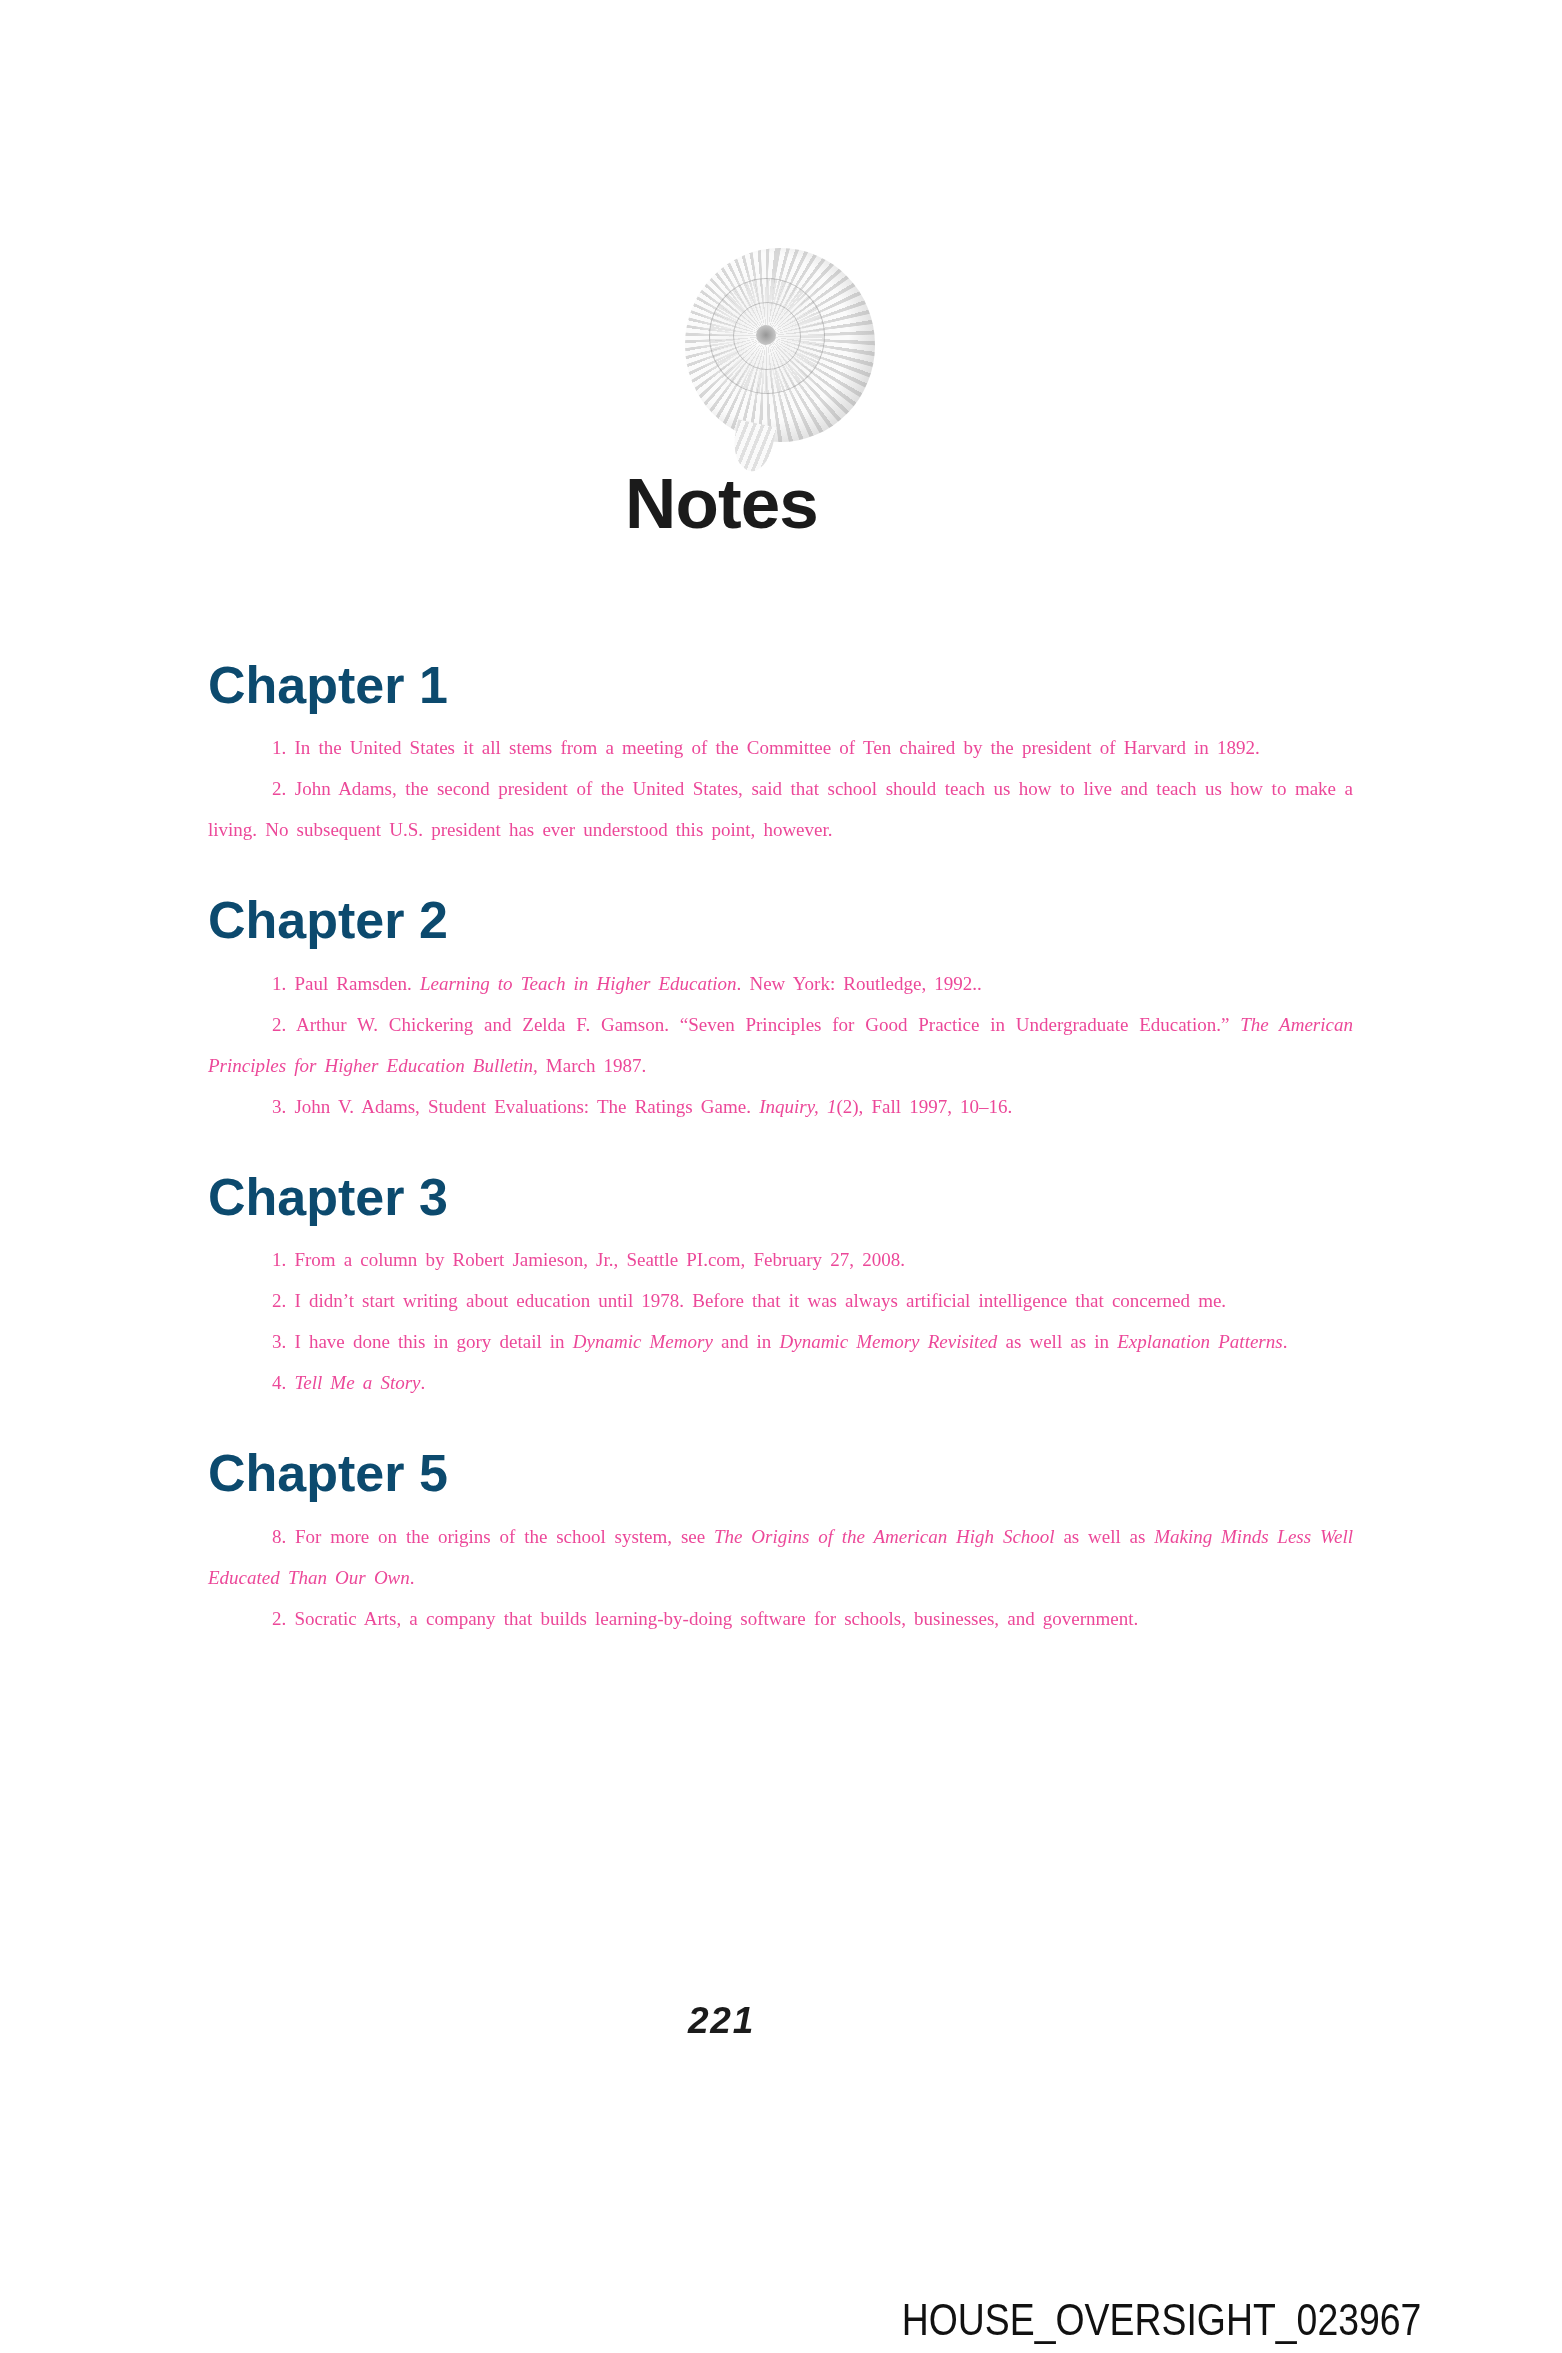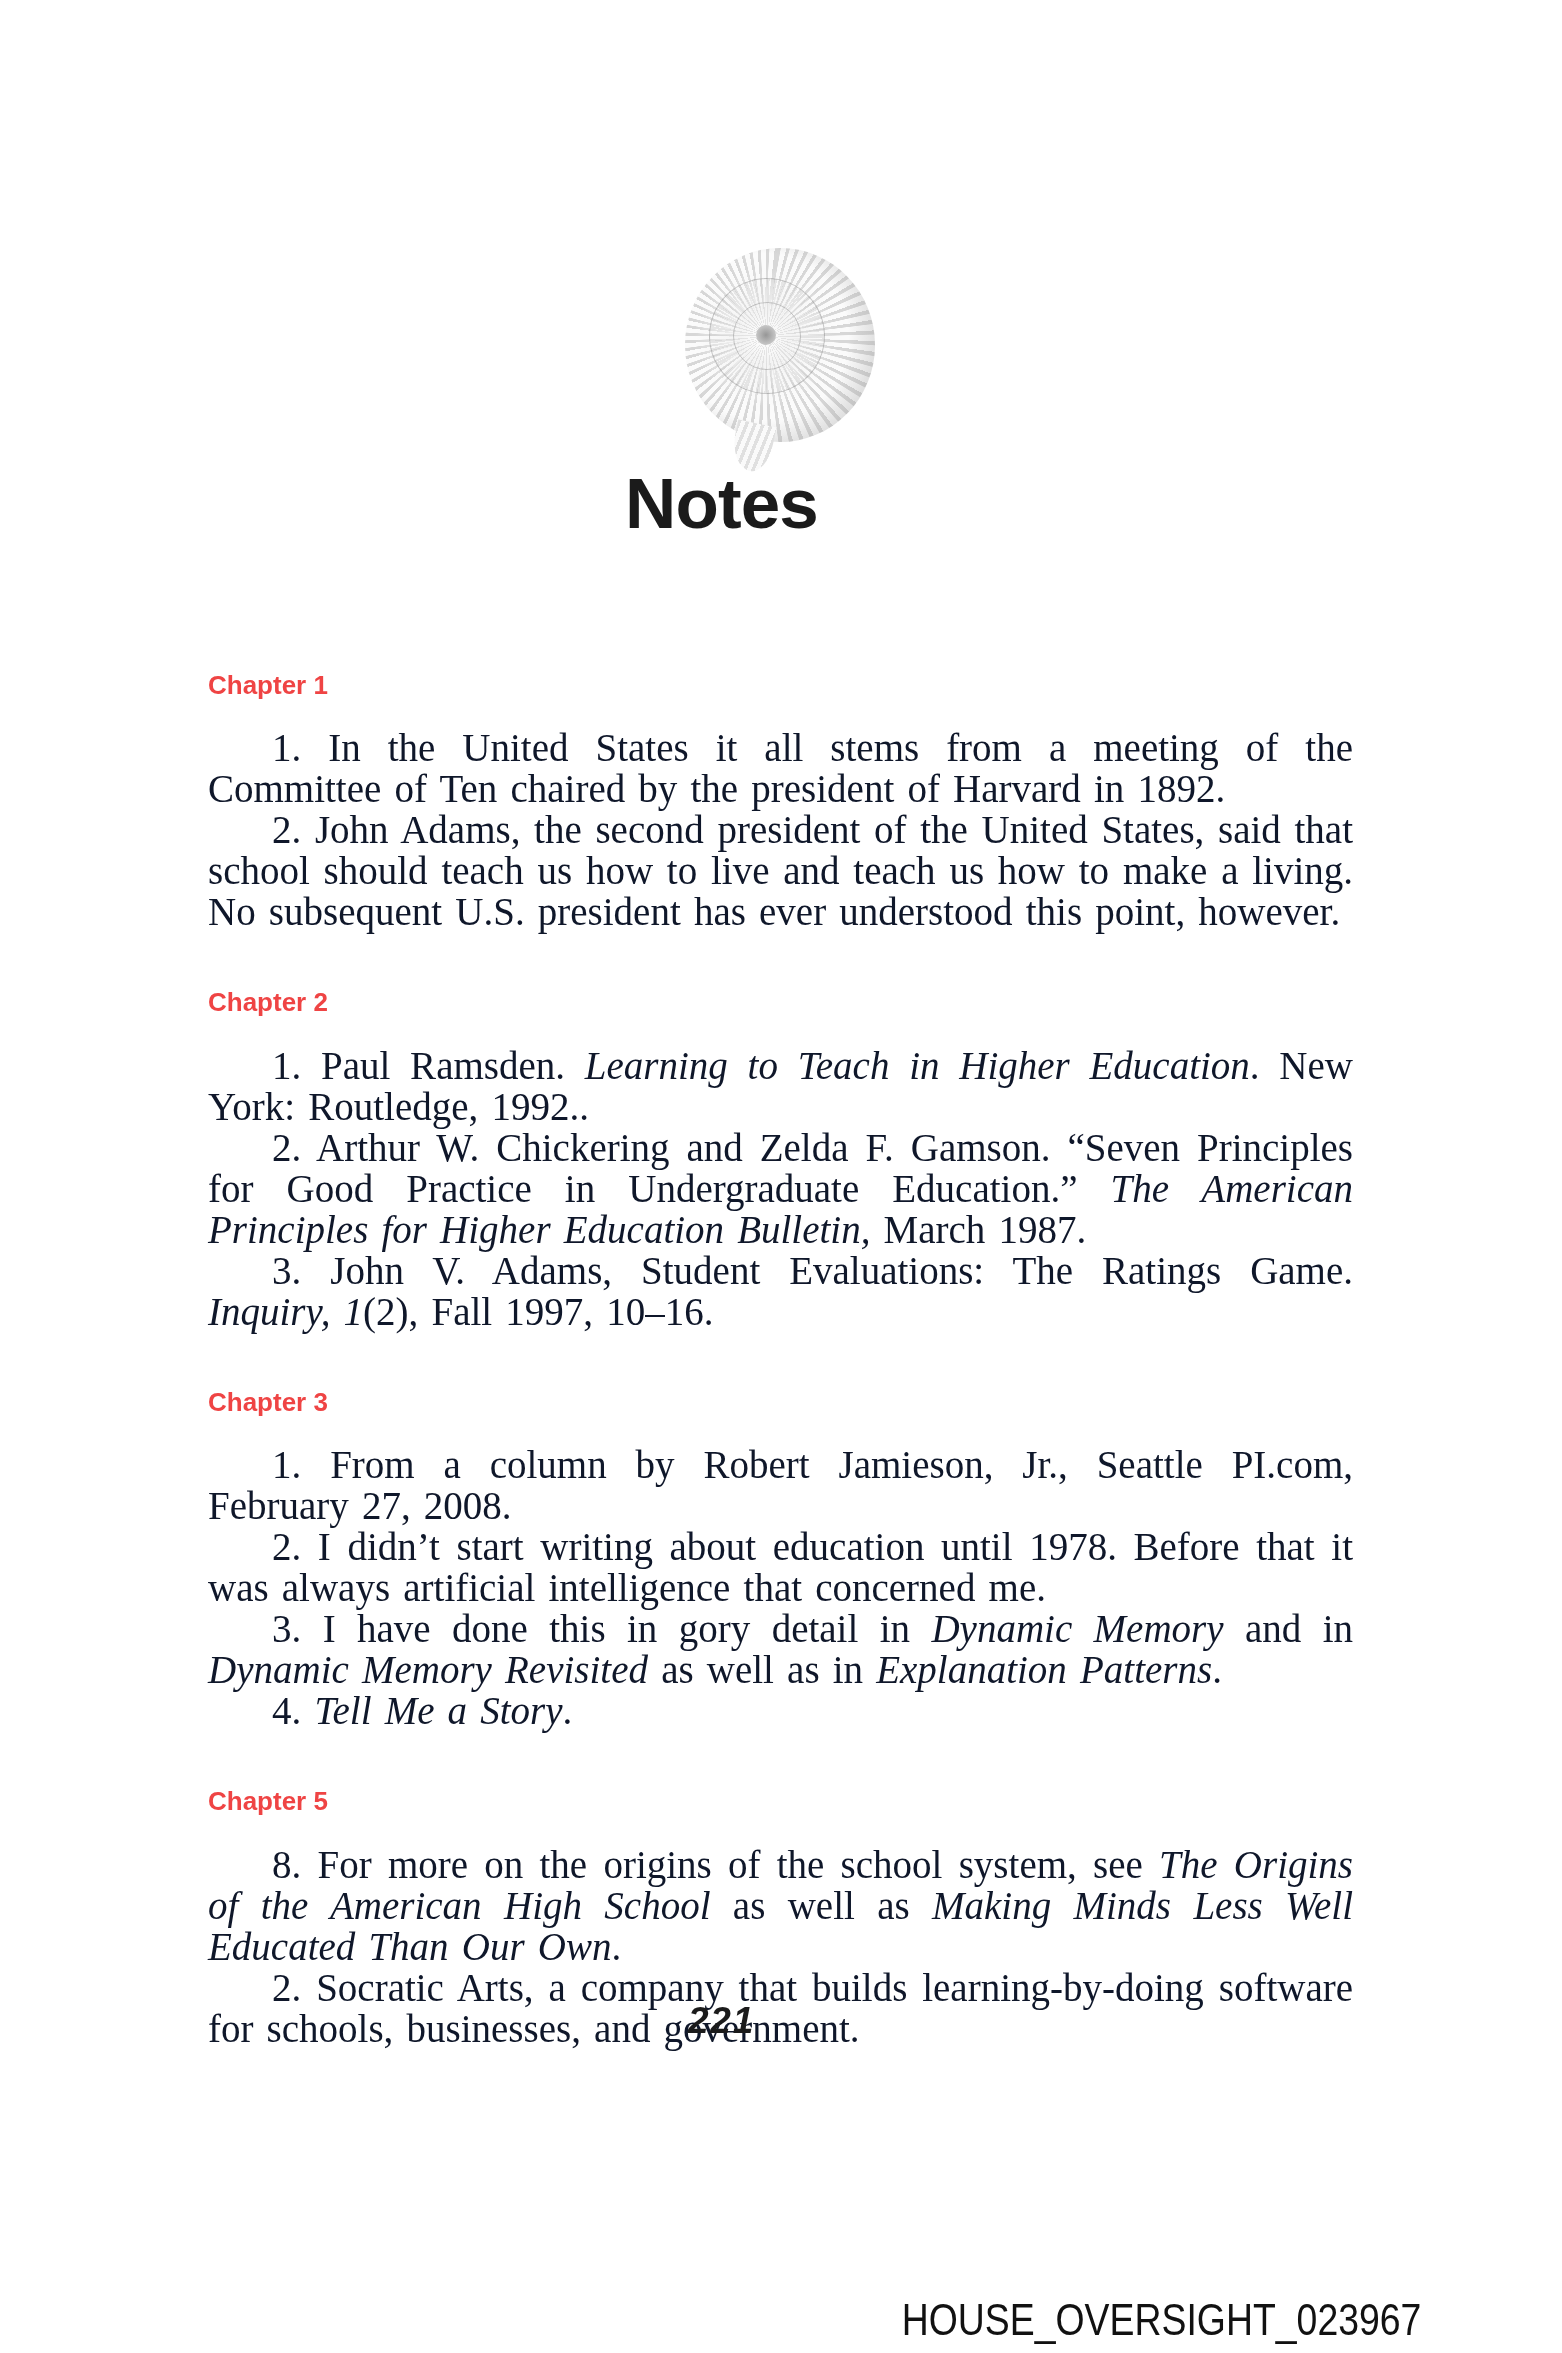--- a/index.html
+++ b/index.html
@@ -32,26 +32,26 @@
   .notes-title{
     position:absolute;left:0;top:468px;width:100%;margin:0;
     text-align:center;font-family:"Liberation Sans", sans-serif;
     font-weight:700;font-size:71px;line-height:71px;letter-spacing:-0.9px;color:#1b1b1b;
   }
 
   
   .content{position:absolute;left:208px;top:663px;width:1145px;}
   .content h2{
     font-family:"Liberation Sans", sans-serif;font-weight:700;
-    font-size:26px;line-height:44px;margin:48px 0 20.4px 0;color:#ef4444;letter-spacing:0;
+    font-size:52px;line-height:44px;margin:48px 0 20.4px 0;color:#0c4a6e;letter-spacing:0;
   }
   .content section:first-child h2{margin-top:0;}
   .content p{
-    margin:0;font-size:39px;line-height:41px;text-align:justify;
-    text-indent:64px;word-spacing:3.4px;color:#0f172a;
+    margin:0;font-size:19px;line-height:41px;text-align:justify;
+    text-indent:64px;word-spacing:3.4px;color:#ec4899;
   }
   .content p i{font-style:italic;}
 
   
   .page-number{
     position:absolute;left:0;top:2000px;width:100%;text-align:center;
     font-family:"Liberation Sans", sans-serif;font-weight:700;font-style:italic;
     font-size:37px;letter-spacing:1.7px;color:#1b1b1b;
   }
 

